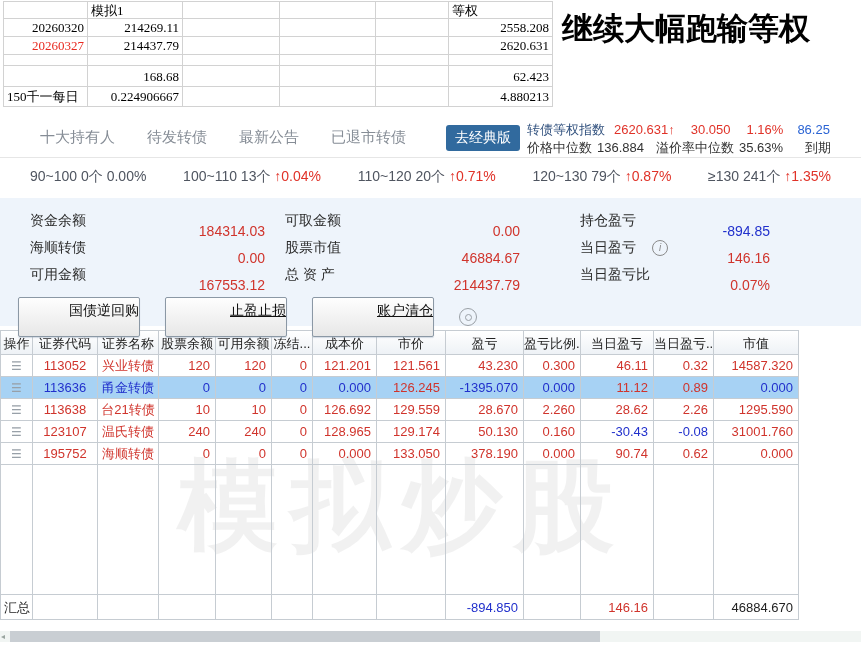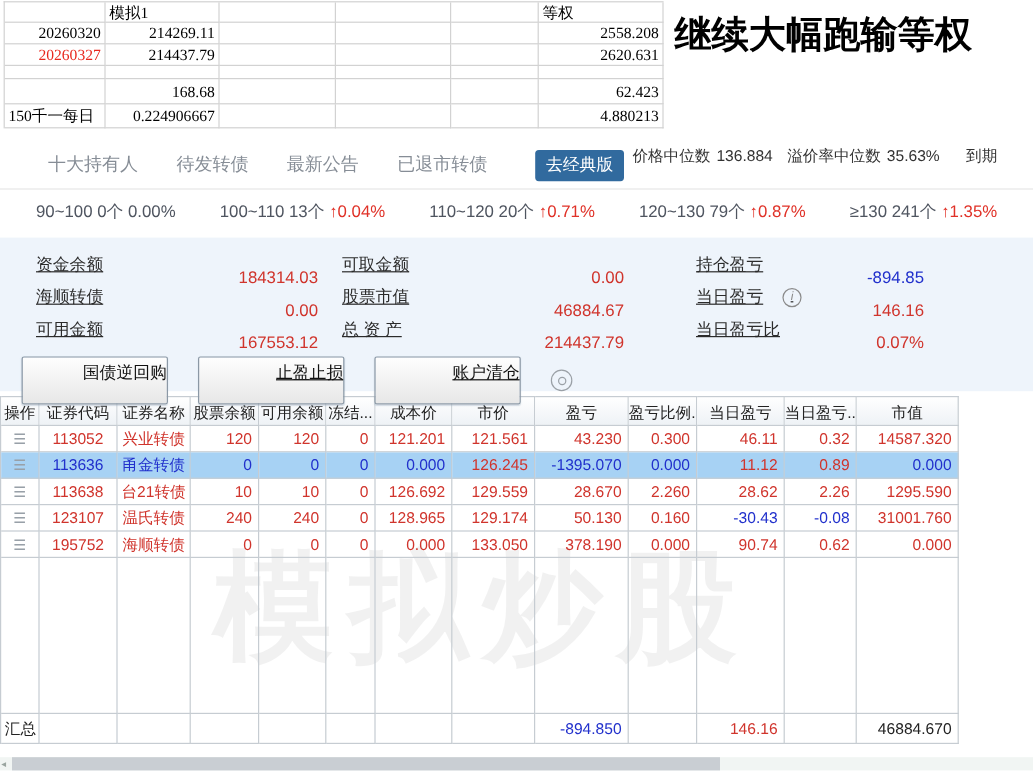--- a/index.html
+++ b/index.html
@@ -36,21 +36,21 @@
   .distribution{position:absolute;top:168px;left:0;width:861px;box-sizing:border-box;
     display:flex;justify-content:space-between;padding:0 30px;font-size:14px;color:#4f5560;z-index:2;}
   .dist-item{white-space:nowrap;}
   .dist-pct-up{color:#e03228;}
   .dist-pct-flat{color:#4f5560;}
   
   .account{position:absolute;top:198px;left:0;width:861px;height:128px;background:#eef4fb;z-index:2;}
   .acc-rows{padding-top:9px;}
   .acc-row{display:flex;height:27px;align-items:center;font-size:14px;}
   .acc-cell{display:flex;align-items:center;}
-  .acc-cell .lbl{color:#2b2b2b;text-decoration:underline;}
+  .acc-cell .lbl{color:#2b2b2b;}
   .acc-cell .val{text-align:right;margin-top:21px;}
   .acc-c1{margin-left:30px;}  .acc-c1 .lbl{width:100px;} .acc-c1 .val{width:135px;}
   .acc-c2{margin-left:20px;}  .acc-c2 .lbl{width:100px;} .acc-c2 .val{width:135px;}
   .acc-c3{margin-left:60px;}  .acc-c3 .lbl{width:110px;display:flex;align-items:center;} .acc-c3 .val{width:80px;}
   .c-red{color:#d0342c;} .c-blue{color:#2130cc;} .c-black{color:#222;}
   .info-icon{display:inline-block;width:14px;height:14px;line-height:13px;border:1px solid #8a8a8a;
     border-radius:50%;color:#8a8a8a;font-size:10px;text-align:center;margin-left:16px;font-style:italic;}
   .acc-buttons{display:flex;align-items:center;margin:9px 0 0 18px;}
   .btn{min-width:122px;height:40px;line-height:24px;text-align:right;font-size:14px;color:#111;
     background:linear-gradient(#fefefe,#e7e7e7);border:1px solid #8b98a5;border-radius:2px;
@@ -146,20 +146,27 @@
       <span class="tab">十大持有人</span>
       <span class="tab">待发转债</span>
       <span class="tab">最新公告</span>
       <span class="tab">已退市转债</span>
     </span>
   <span class="classic-btn">去经典版</span>
 </div>
 
 <div class="index-stats">
   <div class="index-line">
+    <span class="idx-label">转债等权指数</span>
+    <span class="idx-red">2620.631↑</span>
+    <span class="idx-red" style="margin-left:16px;">30.050</span>
+    <span class="idx-red" style="margin-left:16px;">1.16%</span>
+    <span class="idx-blue">86.25</span>
+  </div>
+  <div class="index-line">
     <span class="idx-dark">价格中位数</span>
     <span class="idx-dark" style="margin-left:5px;">136.884</span>
     <span class="idx-dark idx-gap">溢价率中位数</span>
     <span class="idx-dark" style="margin-left:5px;">35.63%</span>
     <span class="idx-dark" style="margin-left:22px;">到期</span>
   </div>
 </div>
 
 <div class="distribution" id="distribution">
     <span class="dist-item"><span>90~100 0个 </span><span class="dist-pct-flat">0.00%</span></span>

